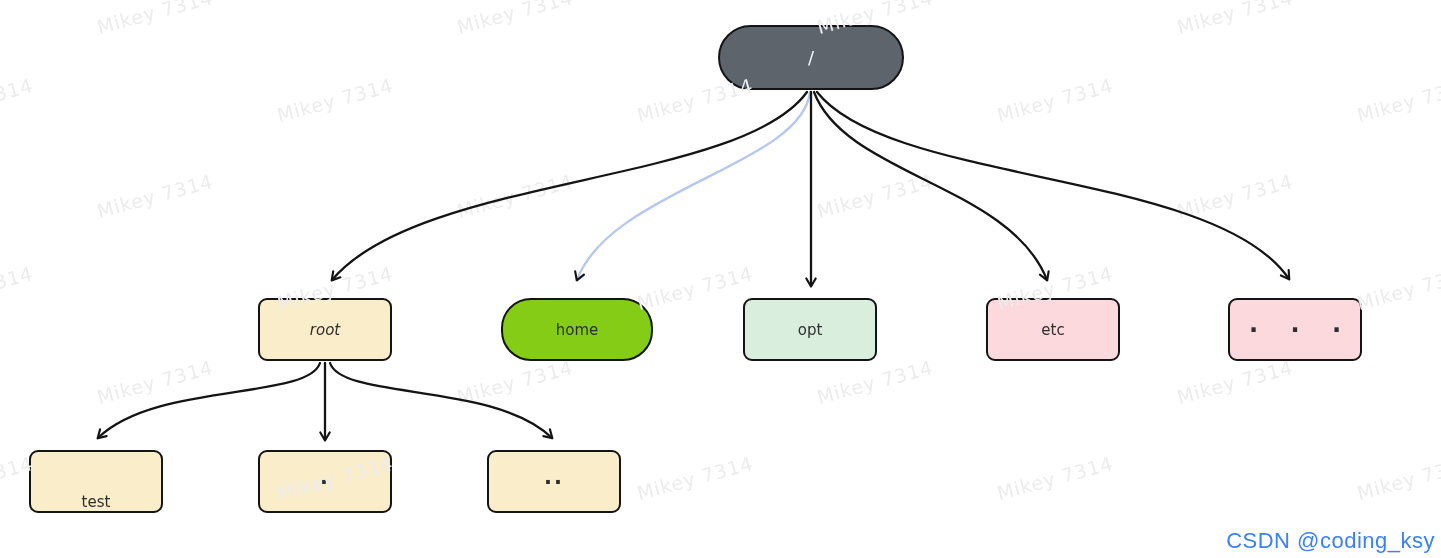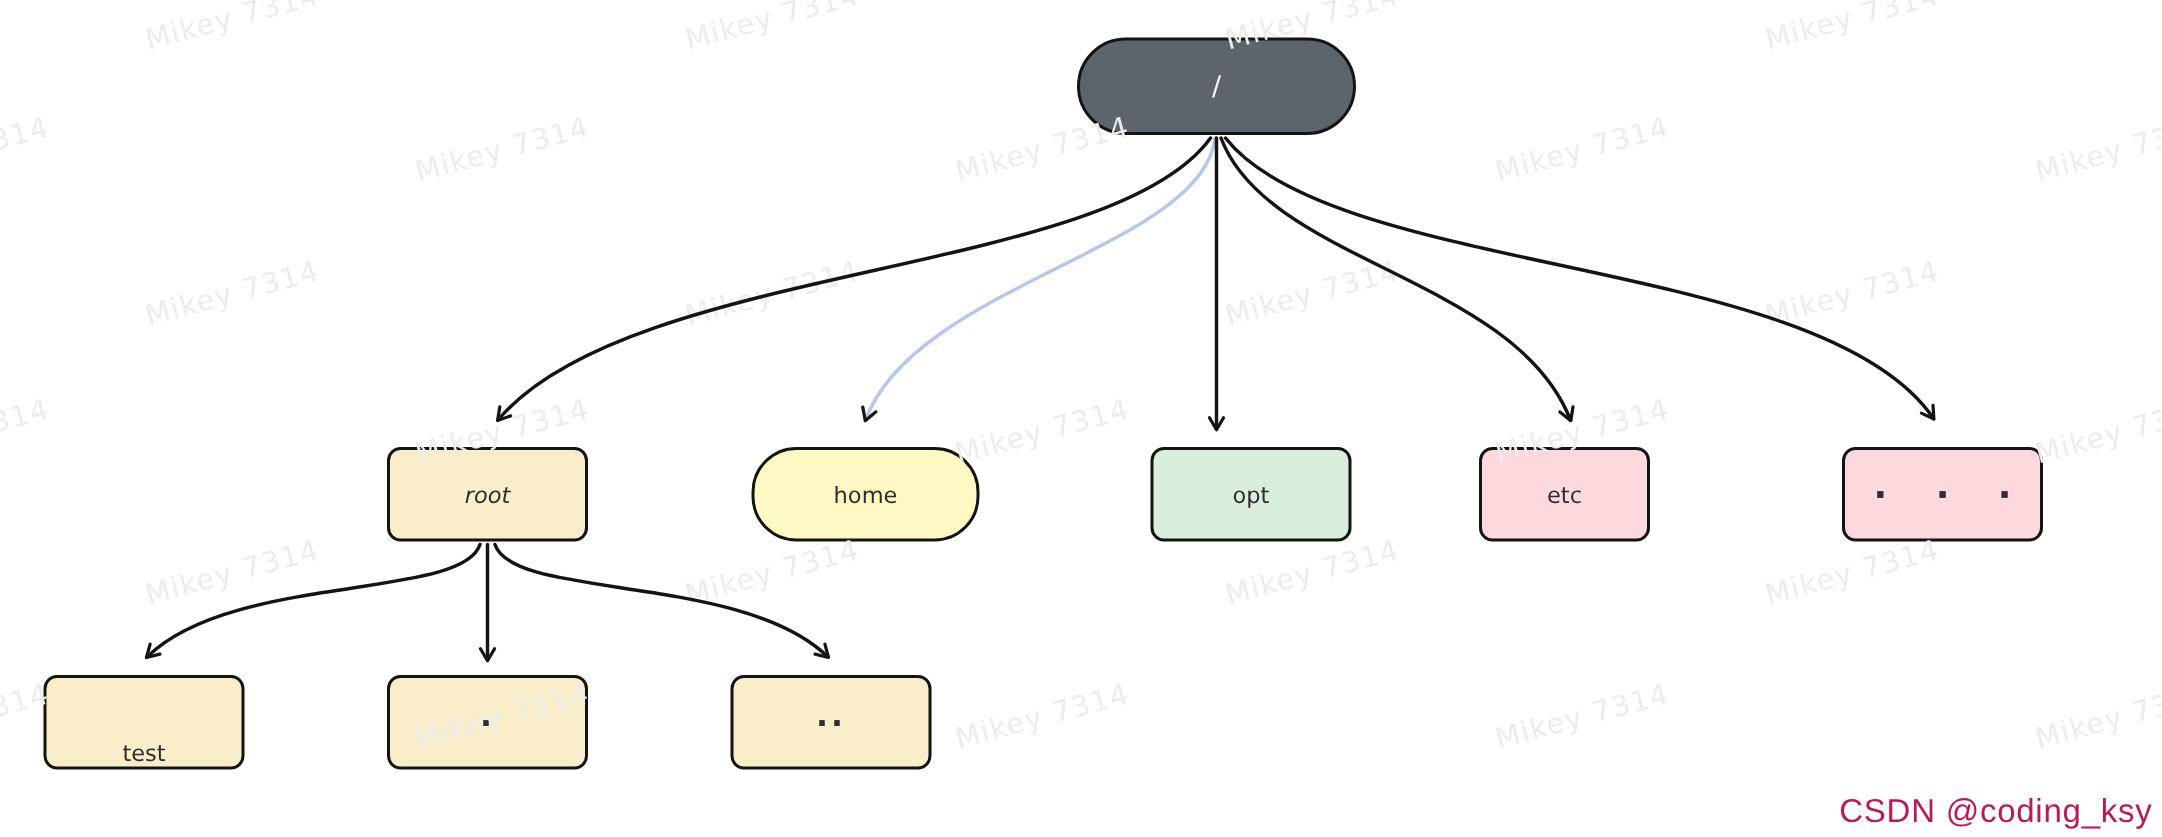--- a/index.html
+++ b/index.html
@@ -9,21 +9,21 @@
     background:#ffffff;
     overflow:hidden;
     font-family:"DejaVu Sans",sans-serif;
   }
   
   #nodes-layer{position:absolute;inset:0;z-index:1;}
   #wm-layer{position:absolute;inset:0;z-index:2;pointer-events:none;}
   #edges-layer{position:absolute;inset:0;z-index:3;pointer-events:none;}
   .credit{position:absolute;z-index:4;right:6px;bottom:4px;
     font-family:"Liberation Sans",sans-serif;
-    font-size:22px;color:#be185d;letter-spacing:0.5px;white-space:nowrap;}
+    font-size:22px;color:#3b82f6;letter-spacing:0.5px;white-space:nowrap;}
   
   .node{
     position:absolute;
     box-sizing:border-box;
     border:2.2px solid #141414;
     border-radius:9px;
     display:flex;align-items:center;justify-content:center;
     font-size:15px;color:#2e2e2e;
   }
   .node.pill{border-radius:34px;border-width:2.6px;font-size:18px;}
@@ -43,27 +43,27 @@
 <body>
 
 <div id="canvas">
   <div id="nodes-layer">
       <div class="node pill" style="left: 718px; top: 25px; width: 186px; height: 65px; background: rgb(94, 100, 108); color: rgb(244, 246, 248);">
         <span>/</span>
       </div>
       <div class="node" style="left: 258px; top: 298px; width: 134px; height: 63px; background: rgb(250, 237, 202); font-style: italic;">
         <span>root</span>
       </div>
-      <div class="node" style="left: 501px; top: 298px; width: 152px; height: 63px; background: #fef9c3; border-radius: 30px;">
+      <div class="node" style="left: 501px; top: 298px; width: 152px; height: 63px; background: #84cc16; border-radius: 30px;">
         <span>home</span>
       </div>
-      <div class="node" style="left: 743px; top: 298px; width: 134px; height: 63px; background: rgb(217, 238, 221); margin-left: 24px;">
+      <div class="node" style="left: 743px; top: 298px; width: 134px; height: 63px; background: rgb(217, 238, 221);">
         <span>opt</span>
       </div>
-      <div class="node" style="left: 986px; top: 298px; width: 114px; height: 63px; background: rgb(251, 217, 221); text-align: right;">
+      <div class="node" style="left: 986px; top: 298px; width: 134px; height: 63px; background: rgb(251, 217, 221); text-align: right;">
         <span>etc</span>
       </div>
       <div class="node dots-wide" style="left: 1228px; top: 298px; width: 134px; height: 63px; background: rgb(251, 217, 221);">
         <span>· · ·</span>
       </div>
       <div class="node" style="left: 29px; top: 450px; width: 134px; height: 63px; background: rgb(250, 237, 202); align-items: flex-end;">
         <span>test</span>
       </div>
       <div class="node dots" style="left: 258px; top: 450px; width: 134px; height: 63px; background: rgb(250, 237, 202);">
         <span>·</span>

